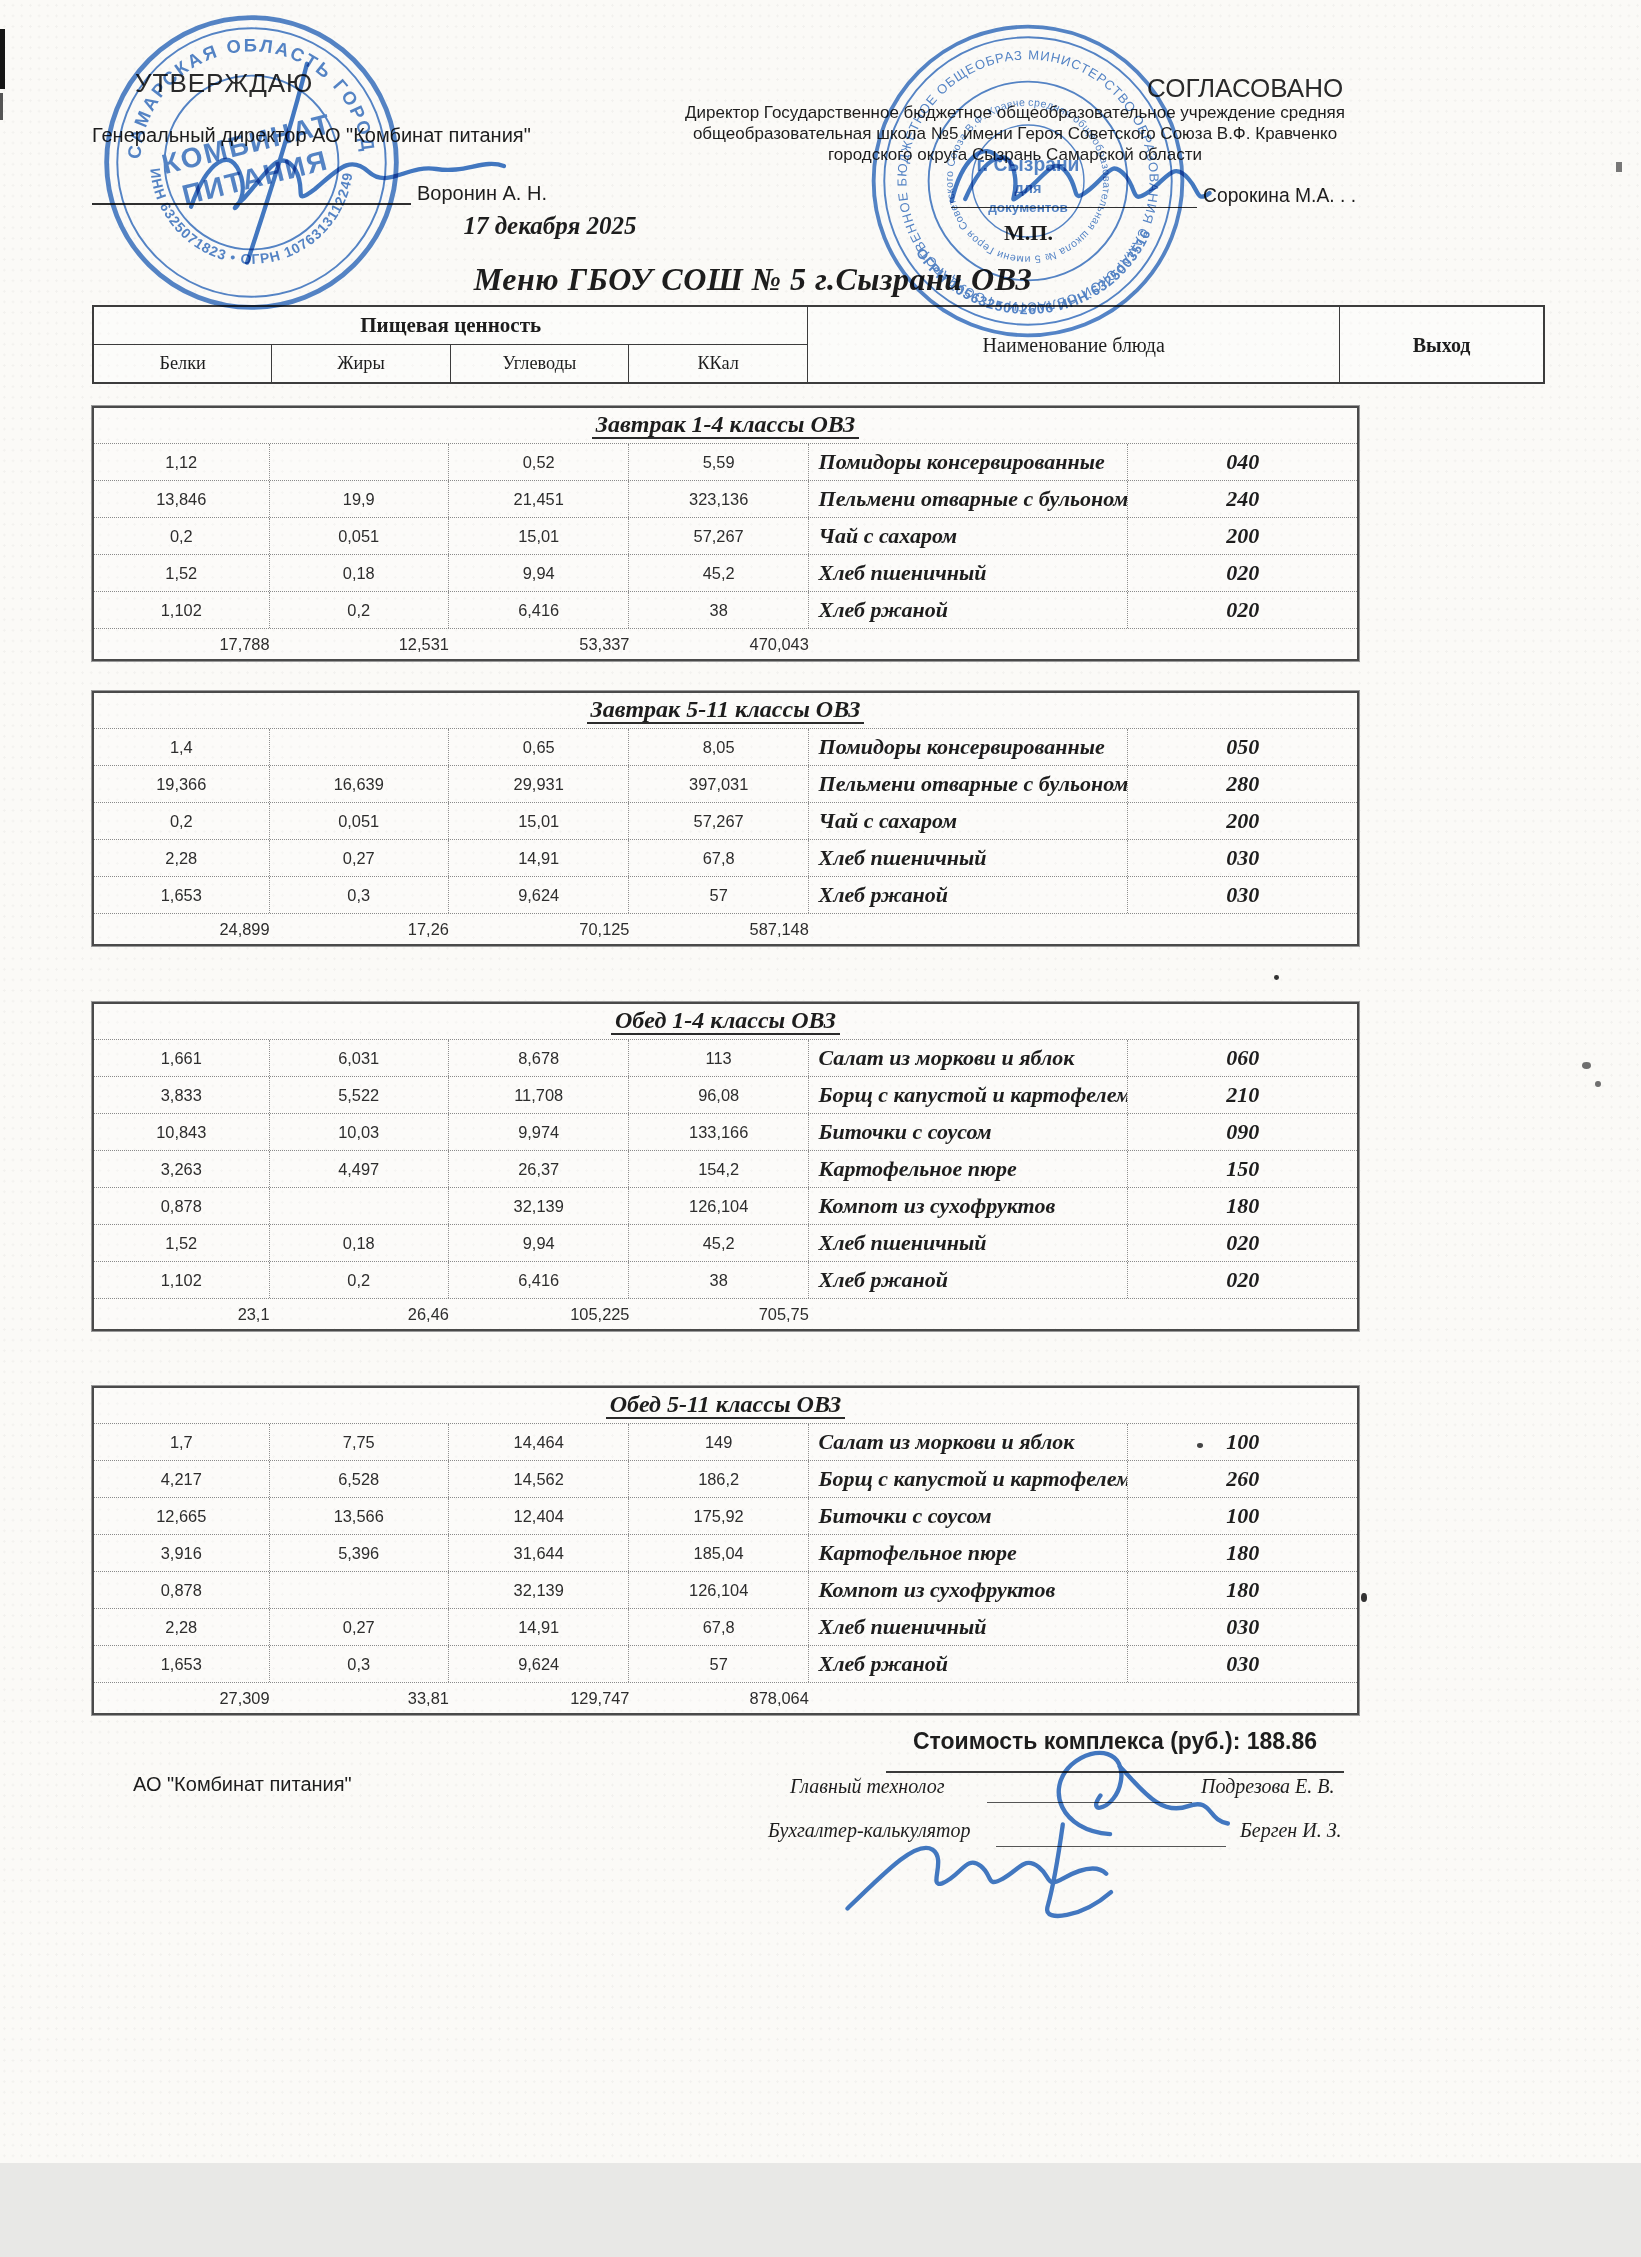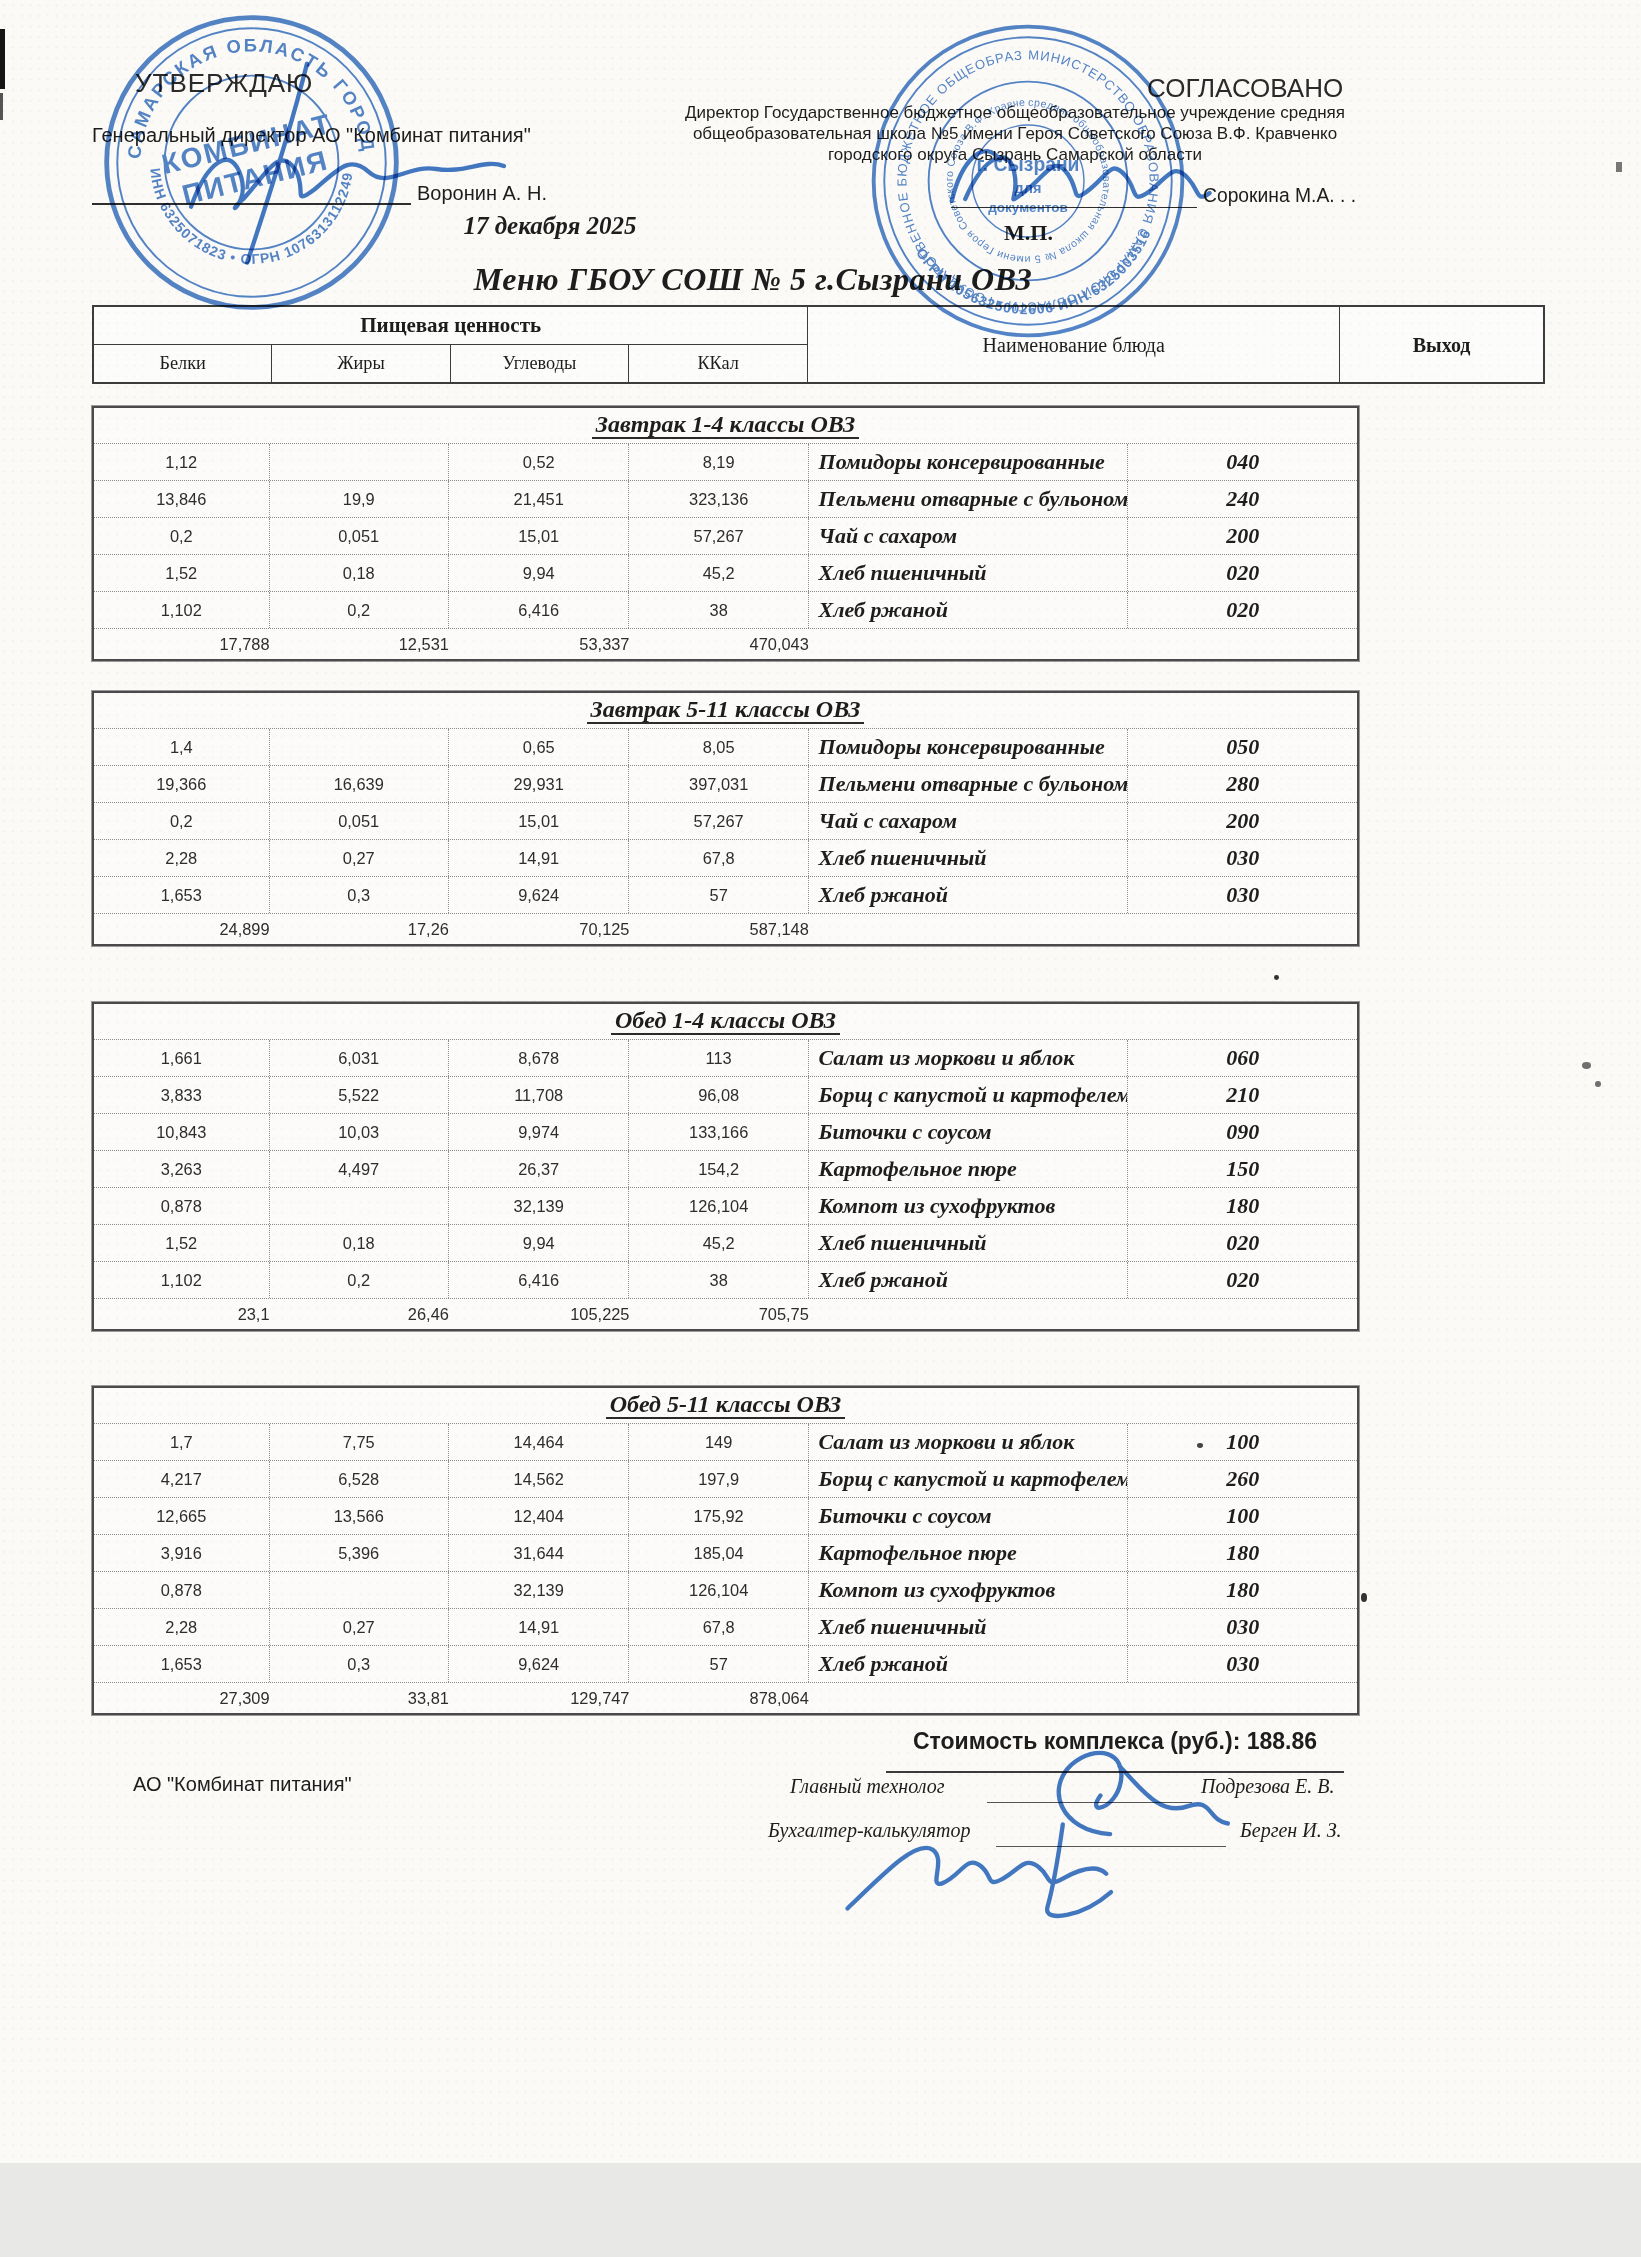--- a/index.html
+++ b/index.html
@@ -117,21 +117,21 @@
     <div class="hout">Выход</div>
   </div>
 
   <div class="abs menu" style="top:406px">
     <div class="menu-title serif bi"><span class="menu-title-text">Завтрак 1-4 классы ОВЗ</span></div>
     <div class="rows">
         <div class="mrow">
           <div class="cell num">1,12</div>
           <div class="cell num"></div>
           <div class="cell num">0,52</div>
-          <div class="cell num">8,19</div>
+          <div class="cell num">5,59</div>
           <div class="cell dish">Помидоры консервированные</div>
           <div class="cell out">040</div>
         </div>
         <div class="mrow">
           <div class="cell num">13,846</div>
           <div class="cell num">19,9</div>
           <div class="cell num">21,451</div>
           <div class="cell num">323,136</div>
           <div class="cell dish">Пельмени отварные с бульоном</div>
           <div class="cell out">240</div>
@@ -297,21 +297,21 @@
           <div class="cell num">7,75</div>
           <div class="cell num">14,464</div>
           <div class="cell num">149</div>
           <div class="cell dish">Салат из моркови и яблок</div>
           <div class="cell out">100</div>
         </div>
         <div class="mrow">
           <div class="cell num">4,217</div>
           <div class="cell num">6,528</div>
           <div class="cell num">14,562</div>
-          <div class="cell num">197,9</div>
+          <div class="cell num">186,2</div>
           <div class="cell dish">Борщ с капустой и картофелем,со сметаной</div>
           <div class="cell out">260</div>
         </div>
         <div class="mrow">
           <div class="cell num">12,665</div>
           <div class="cell num">13,566</div>
           <div class="cell num">12,404</div>
           <div class="cell num">175,92</div>
           <div class="cell dish">Биточки с соусом</div>
           <div class="cell out">100</div>

